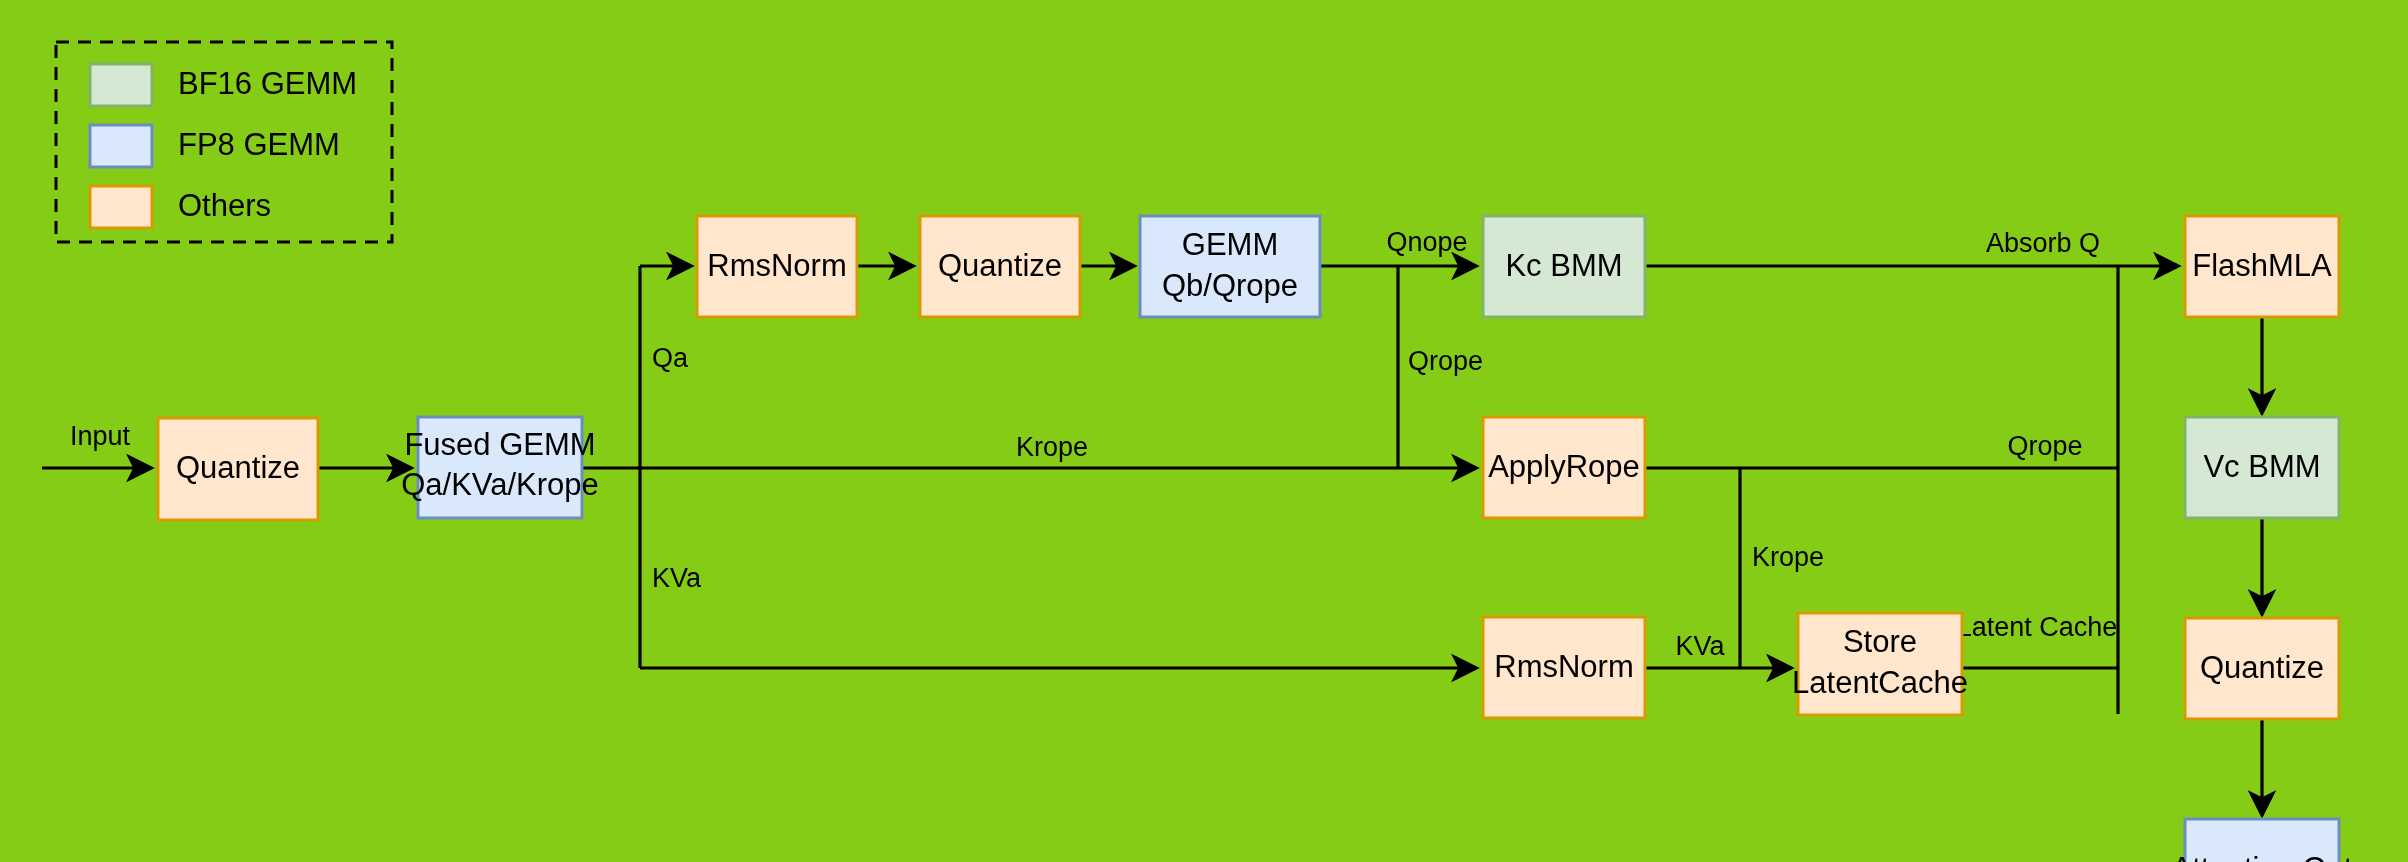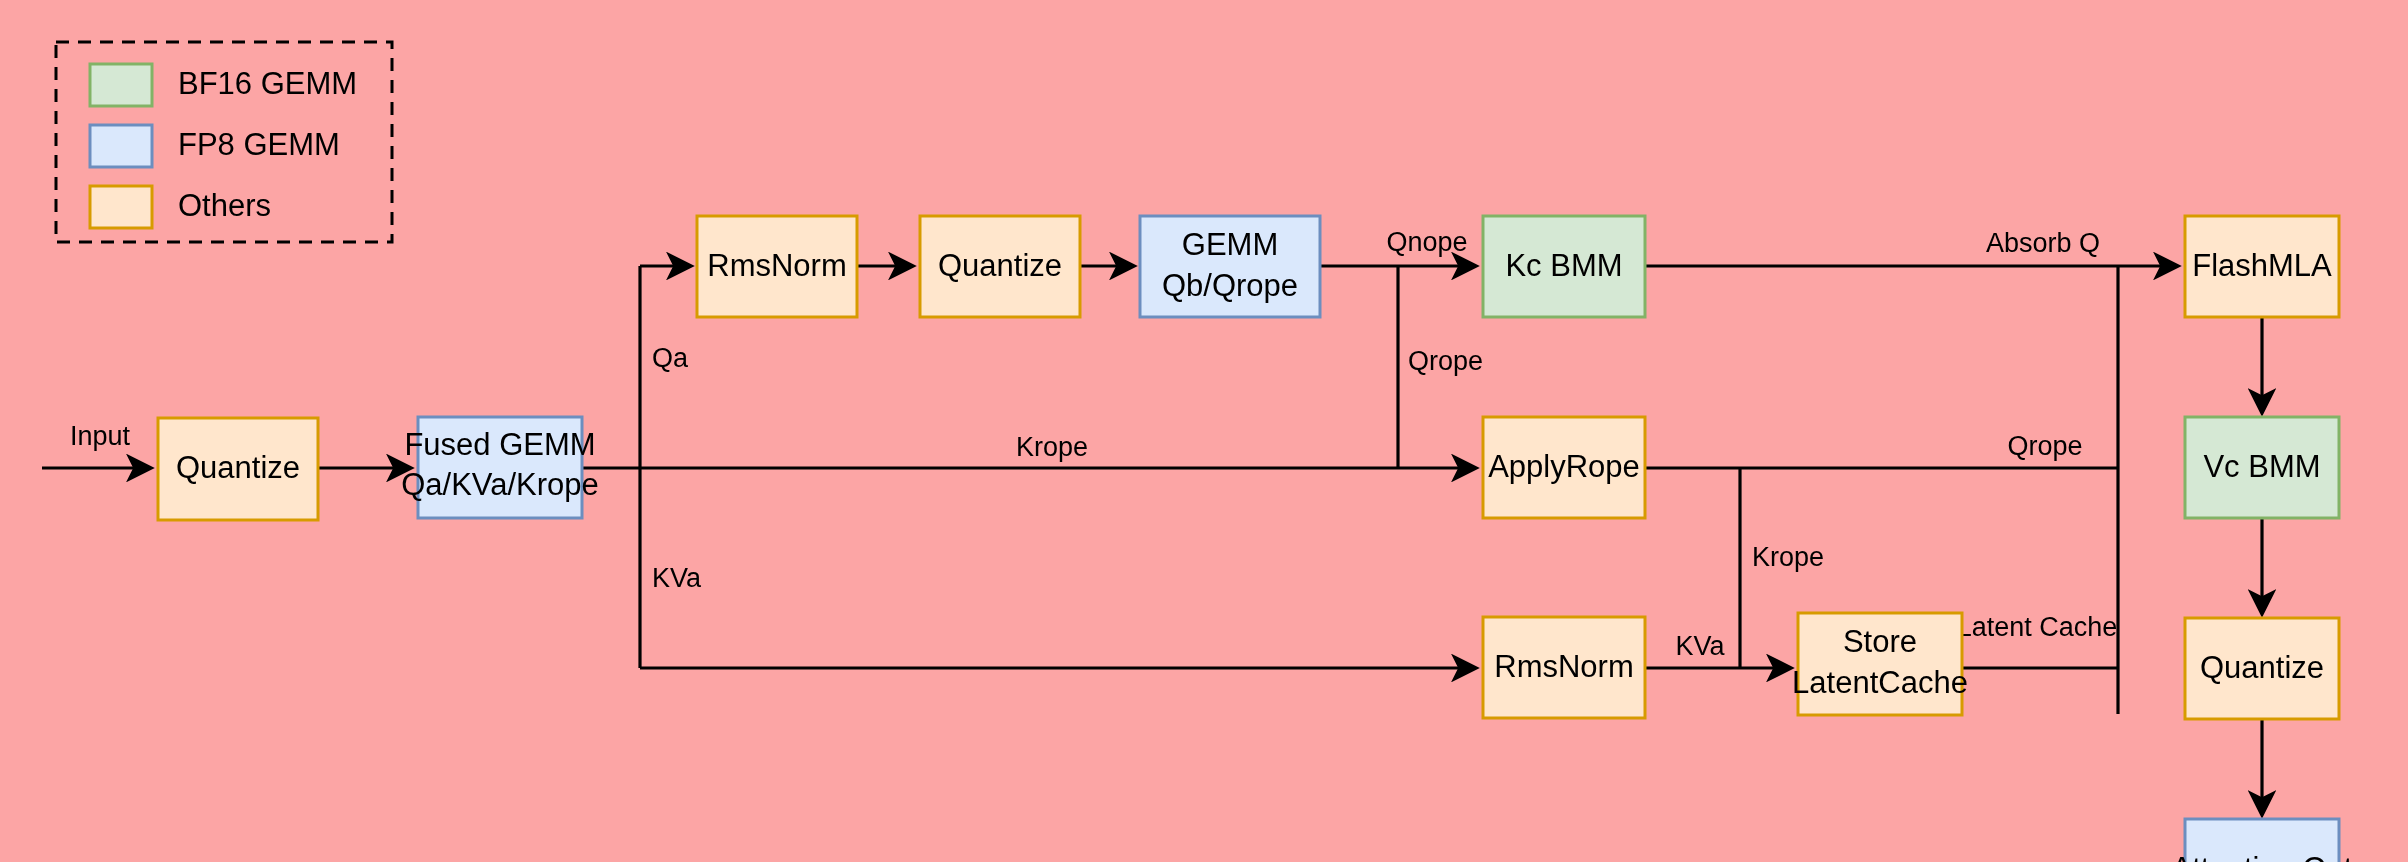--- a/index.html
+++ b/index.html
@@ -1,18 +1,18 @@
 <!DOCTYPE html>
 <html><head>
 <meta charset="utf-8">
 <style>
   html,body{margin:0;padding:0;background:#ffffff;}
   body{width:2408px;height:862px;overflow:hidden;
        font-family:"Liberation Sans","DejaVu Sans",sans-serif;}
-  #stage{position:relative;width:2408px;height:862px;background:#fca5a5;}
+  #stage{position:relative;width:2408px;height:862px;background:#84cc16;}
   svg{position:absolute;top:0;left:0;width:2408px;height:862px;display:block;}
   .nodeRect{stroke-width:3;}
   .bf16{fill:#d5e8d4;stroke:#82b366;}
   .fp8 {fill:#dae8fc;stroke:#6c8ebf;}
   .oth {fill:#ffe6cc;stroke:#d79b00;}
   .nodeText{font-family:"Liberation Sans","DejaVu Sans",sans-serif;
             font-size:31px;fill:#000;text-anchor:middle;dominant-baseline:middle;}
   .edgeLabel{font-family:"Liberation Sans","DejaVu Sans",sans-serif;
              font-size:27px;fill:#000;text-anchor:middle;dominant-baseline:middle;}
   .edgeLabelL{text-anchor:start;}

